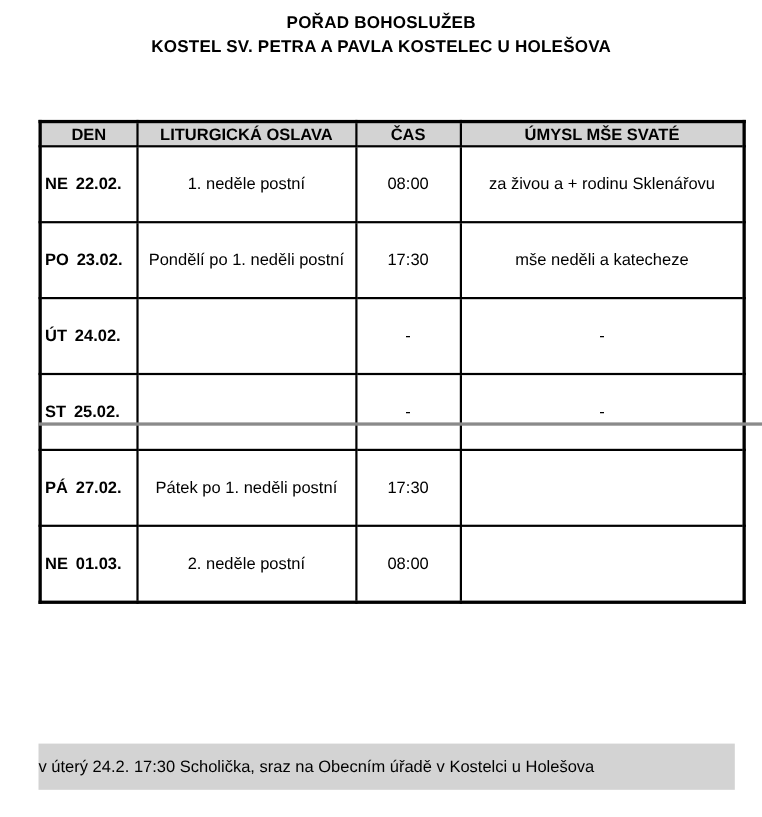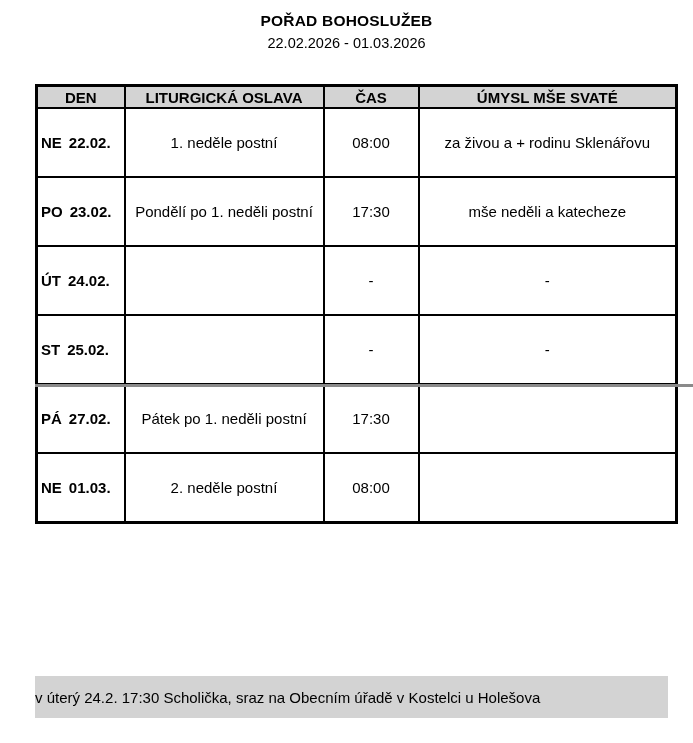--- a/index.html
+++ b/index.html
@@ -10,21 +10,21 @@
     overflow:hidden;
     font-family:"Liberation Sans", sans-serif;
     color:#000;
   }
   
   .titles{position:absolute;top:10px;left:0;width:693px;text-align:center;}
   .title-main,.title-church{font-weight:bold;font-size:15.5px;line-height:22px;letter-spacing:0.2px;}
   .title-dates{font-size:14.5px;line-height:22px;}
   
   table.schedule{
-    position:absolute;left:35px;top:84px;
+    position:absolute;left:35px;top:109px;
     border-collapse:collapse;table-layout:fixed;
     border:3px solid #000;
   }
   table.schedule th{
     background:var(--cell-gray,#d3d3d3);
     font-size:15px;font-weight:bold;
     height:20px;padding:0;
     border:2px solid #000;
     text-align:center;
   }
@@ -57,21 +57,21 @@
     display:flex;align-items:center;
     padding-left:0;
     font-size:15px;
   }
 </style>
 </head>
 <body>
 
 <div class="titles">
   <div class="title-main">POŘAD BOHOSLUŽEB</div>
-  <div class="title-dates">22.02.2026 - 01.03.2026</div>
+  <div class="title-church">KOSTEL SV. PETRA A PAVLA KOSTELEC U HOLEŠOVA</div>
 </div>
 
 <table class="schedule">
   <colgroup>
     <col style="width:88px">
       <col style="width:199px">
       <col style="width:95px">
       <col style="width:258px">
   </colgroup>
   <tbody>

